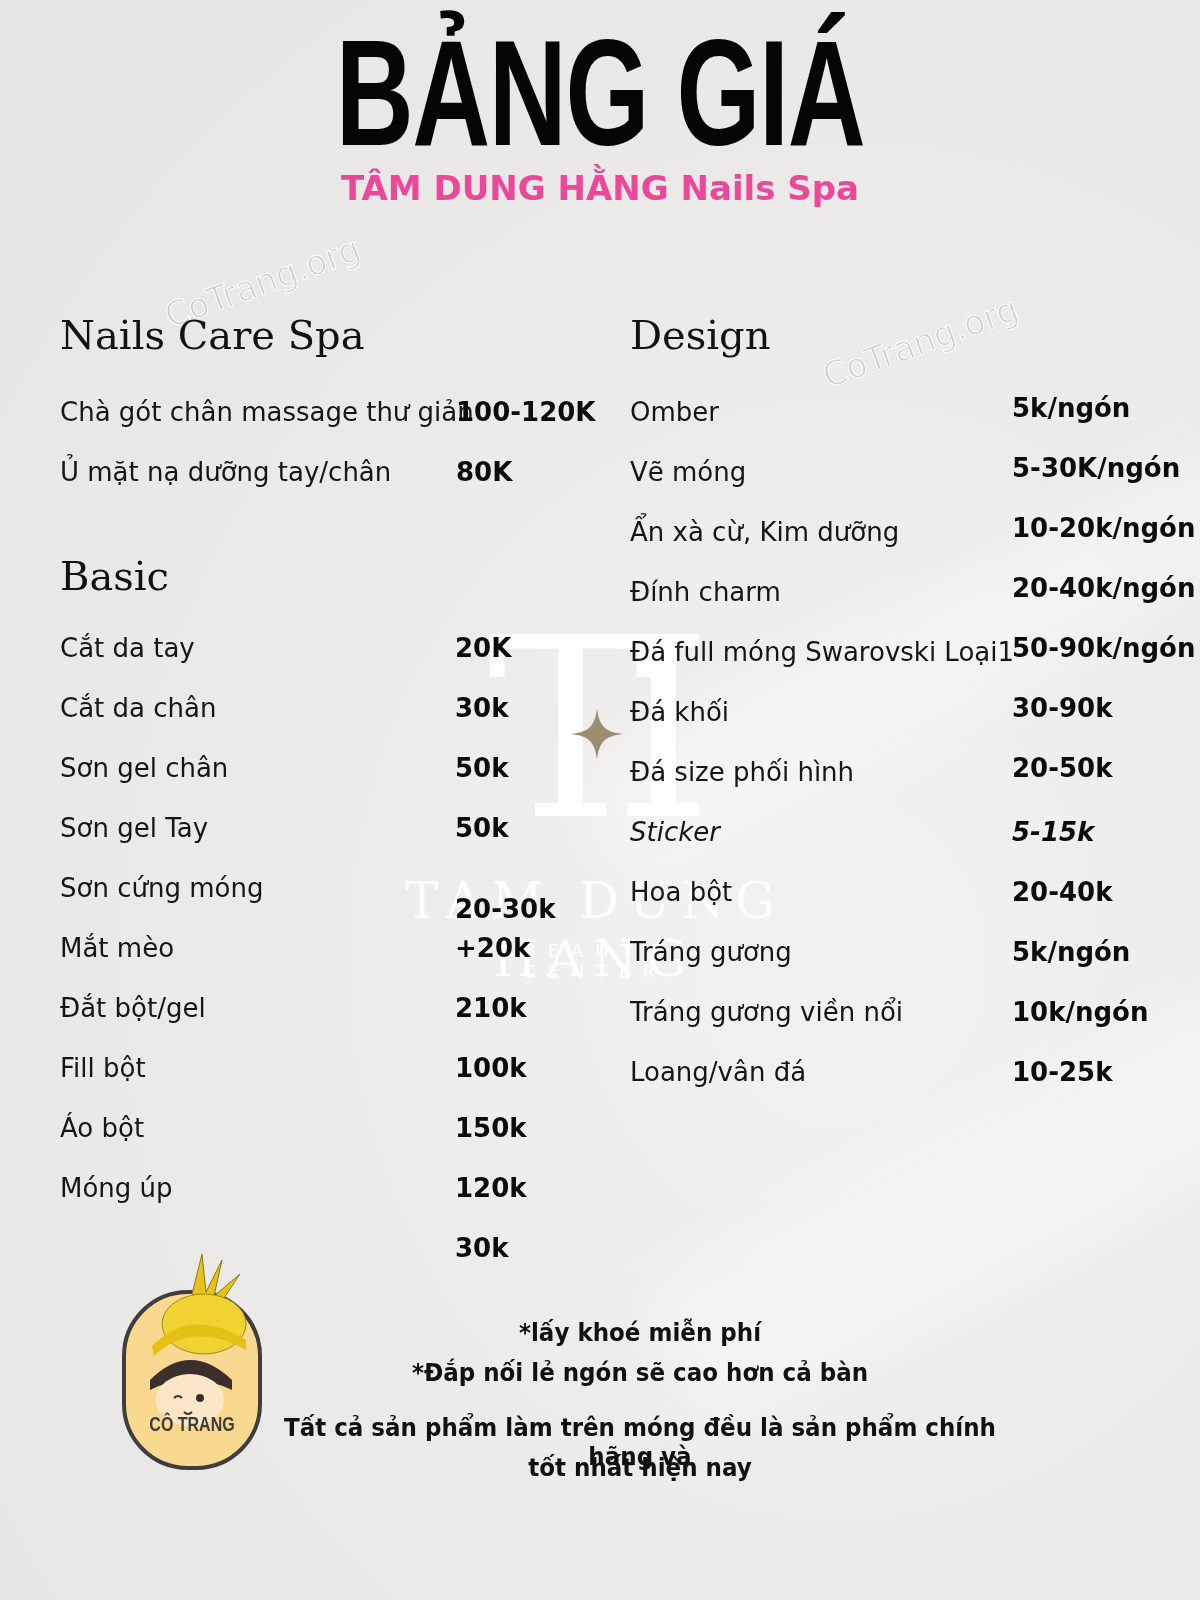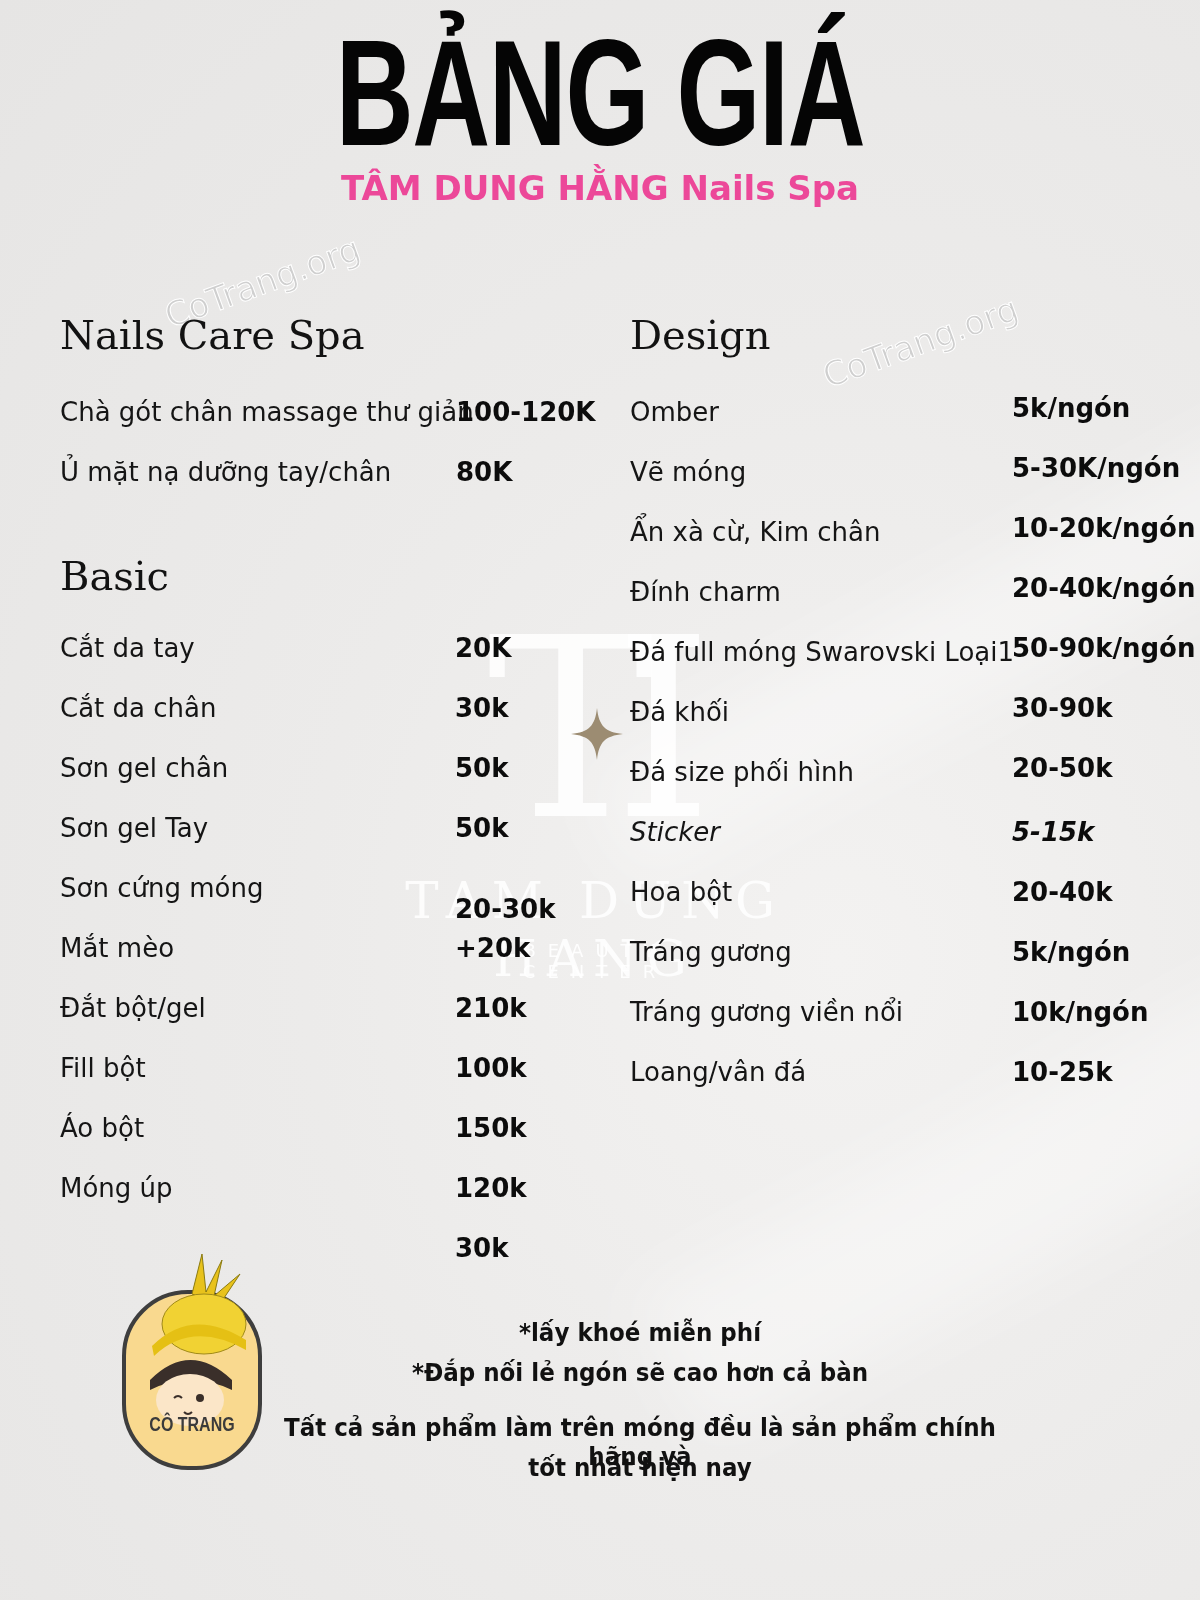--- a/index.html
+++ b/index.html
@@ -140,21 +140,21 @@
 <div class="section-title" style="left:630px; top:312px;">Design</div>
 <div class="row" style="left:630px; top:392px; width:570px;">
   <span class="name">Omber</span>
   <span class="price" style="left:382px; top:-4px;">5k/ngón</span>
 </div>
 <div class="row" style="left:630px; top:452px; width:570px;">
   <span class="name">Vẽ móng</span>
   <span class="price" style="left:382px; top:-4px;">5-30K/ngón</span>
 </div>
 <div class="row" style="left:630px; top:512px; width:570px;">
-  <span class="name">Ẩn xà cừ, Kim chân</span>
+  <span class="name">Ẩn xà cừ, Kim dưỡng</span>
   <span class="price" style="left:382px; top:-4px;">10-20k/ngón</span>
 </div>
 <div class="row" style="left:630px; top:572px; width:570px;">
   <span class="name">Đính charm</span>
   <span class="price" style="left:382px; top:-4px;">20-40k/ngón</span>
 </div>
 <div class="row" style="left:630px; top:632px; width:570px;">
   <span class="name">Đá full móng Swarovski Loại1</span>
   <span class="price" style="left:382px; top:-4px;">50-90k/ngón</span>
 </div>

